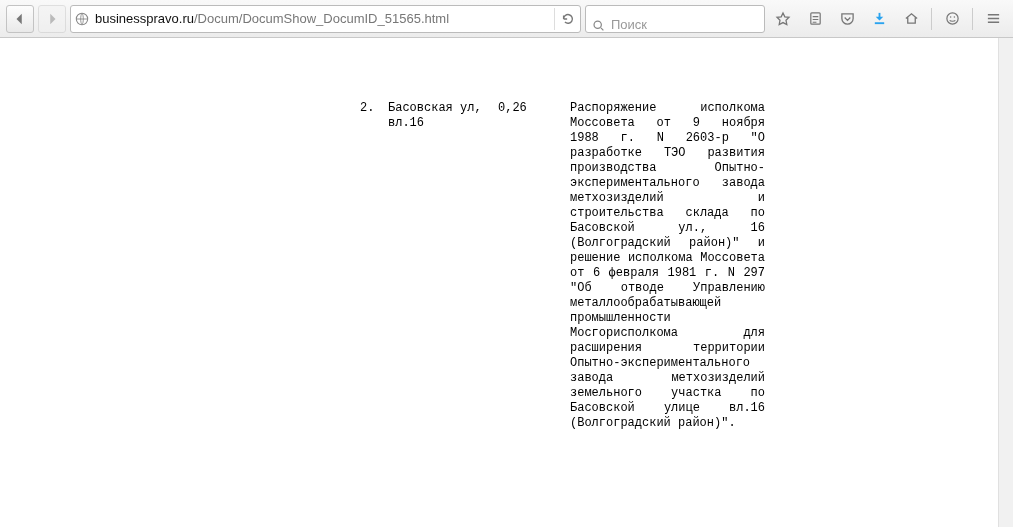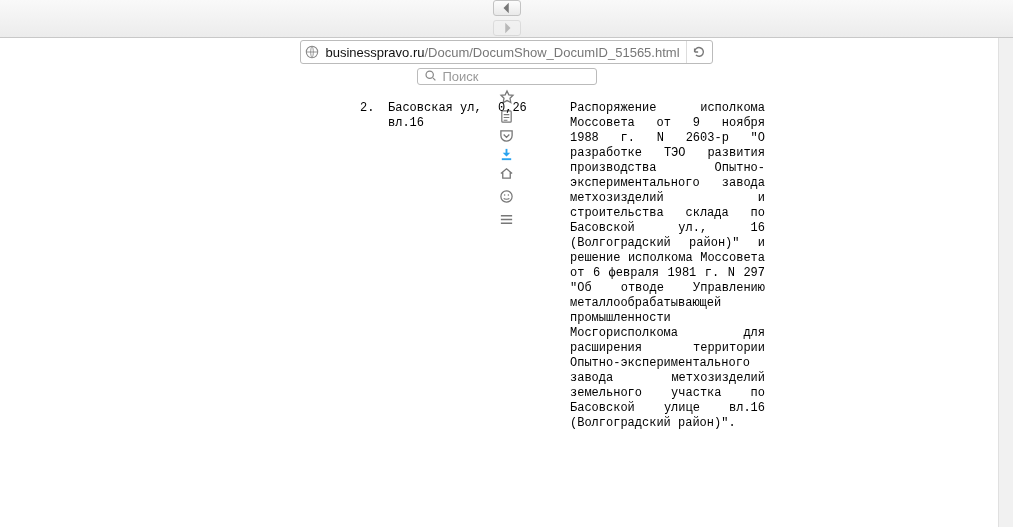--- a/index.html
+++ b/index.html
@@ -11,21 +11,20 @@
       overflow: hidden;
     }
     .toolbar {
       height: 38px;
       background: linear-gradient(#f9f9f9, #ececec);
       border-bottom: 1px solid #c8c8c8;
       display: flex;
       align-items: center;
       padding: 0 6px;
       gap: 4px;
-      flex-direction: column;
     }
     .nav-btn {
       width: 28px;
       height: 28px;
       border: 1px solid #c3c3c3;
       border-radius: 3px;
       background: linear-gradient(#fdfdfd,#e9e9e9);
       display: flex;
       align-items: center;
       justify-content: center;
@@ -56,21 +55,21 @@
       border-left:1px solid #ddd;
       padding-left:4px;
     }
     .search-bar {
       width: 180px;
       height: 28px;
       background: #fff;
       border: 1px solid #bbb;
       border-radius: 3px;
       display: flex;
-      align-items: flex-start;
+      align-items: flex-end;
       padding: 0 6px;
       gap: 6px;
       font-size: 13px;
       color: #999;
     }
     .icon-btn {
       width: 28px; height: 28px;
       display:flex;align-items:center;justify-content:center;
       color:#6b6b6b;
     }

